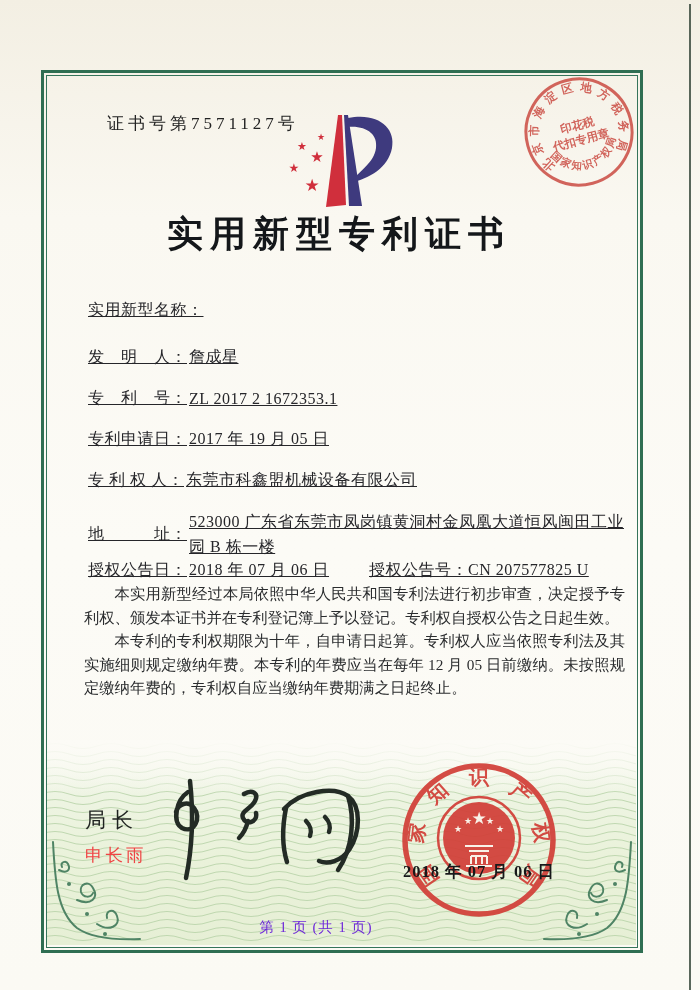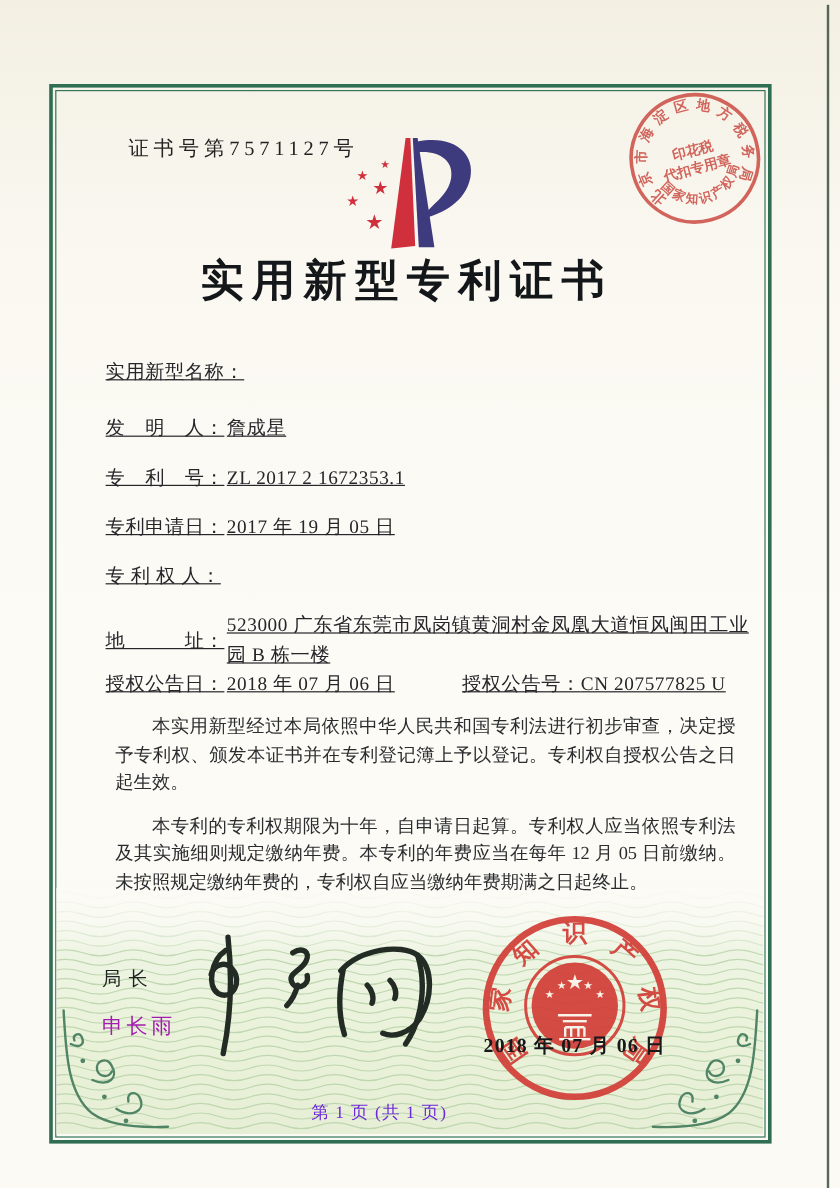--- a/index.html
+++ b/index.html
@@ -17,31 +17,31 @@
   .cert-no{left:85px;top:112px;font-size:17px;letter-spacing:4px;color:#222;margin-left:22px;}
   .title{left:41px;top:210px;width:596px;text-align:center;font-size:36px;font-weight:bold;
          letter-spacing:7px;color:#14171a;}
   .logo-box{left:278px;top:112px;width:128px;height:98px;}
   .tax-stamp-box{left:521px;top:74px;width:116px;height:116px;opacity:.82;}
   
   .row{left:88px;width:545px;font-size:16px;letter-spacing:.5px;display:flex;align-items:center;text-decoration:underline;}
   .row .lbl{flex:0 0 84px;white-space:nowrap;}
   .row .val{margin-left:2px;}
   .val-wrap{max-width:440px;line-height:25px;}
-  .pair2{margin-left:56px;white-space:nowrap;}
+  .pair2{margin-left:40px;white-space:nowrap;}
   
   .paras{left:84px;top:582px;width:541px;font-size:15.3px;line-height:23.5px;text-align:justify;color:#2a2c2e;}
-  .paras p{margin:12px;text-indent:2em;}
+  .paras p{margin:0;text-indent:2em;}
   
   .band{left:47px;top:740px;width:589px;height:205px;
         background:linear-gradient(180deg,rgba(235,243,223,0) 0,rgba(235,243,223,.85) 55px,#eaf2da 120px,#e6efd5 100%);}
   .band-fade{position:absolute;left:0;top:0;width:100%;height:55px;
         background:linear-gradient(180deg,#fcfbf6 0,rgba(252,251,246,0) 100%);}
-  .sig-title{left:85px;top:806px;font-size:16px;letter-spacing:6px;color:#1e2220;}
-  .sig-name{left:85px;top:843px;font-size:17.5px;letter-spacing:3px;color:#a21caf;}
+  .sig-title{left:85px;top:806px;font-size:21px;letter-spacing:6px;color:#1e2220;}
+  .sig-name{left:85px;top:843px;font-size:17.5px;letter-spacing:3px;color:#ef4444;}
   .sig-svg{left:148px;top:776px;width:235px;height:108px;}
   .seal-box{left:398px;top:760px;width:162px;height:162px;opacity:.93;}
   .seal-date{left:396px;top:861px;width:166px;text-align:center;font-size:16.5px;
              letter-spacing:1px;color:#17181a;font-weight:bold;}
   .footer{left:66px;top:918px;width:500px;text-align:center;font-size:14.5px;letter-spacing:1px;color:#6d28d9;}
   .orn{width:95px;height:105px;}
   svg text{user-select:none;}
 </style>
 </head>
 <body>
@@ -142,20 +142,21 @@
 <div class="abs row" style="top:388px">
   <span class="lbl">专　利　号：</span>
   <span class="val">ZL 2017 2 1672353.1</span>
 </div>
 <div class="abs row" style="top:429px">
   <span class="lbl">专利申请日：</span>
   <span class="val">2017 年 19 月 05 日</span>
 </div>
 <div class="abs row" style="top:470px">
   <span class="lbl">专 利 权 人：</span>
+  <span class="val">东莞市科鑫盟机械设备有限公司</span>
 </div>
 <div class="abs row" style="top:509px">
   <span class="lbl">地　　　址：</span>
   <span class="val val-wrap">523000 广东省东莞市凤岗镇黄洞村金凤凰大道恒风闽田工业园 B 栋一楼</span>
 </div>
 <div class="abs row" style="top:560px">
   <span class="lbl">授权公告日：</span>
   <span class="val">2018 年 07 月 06 日</span>
   <span class="pair2"><span>授权公告号：</span><span>CN 207577825 U</span></span>
 </div>

